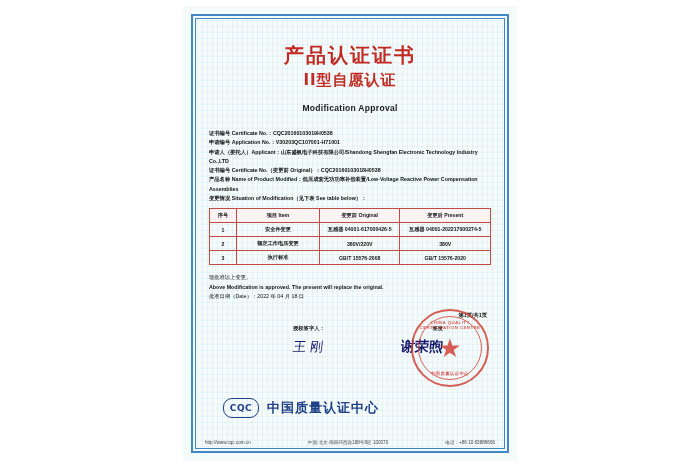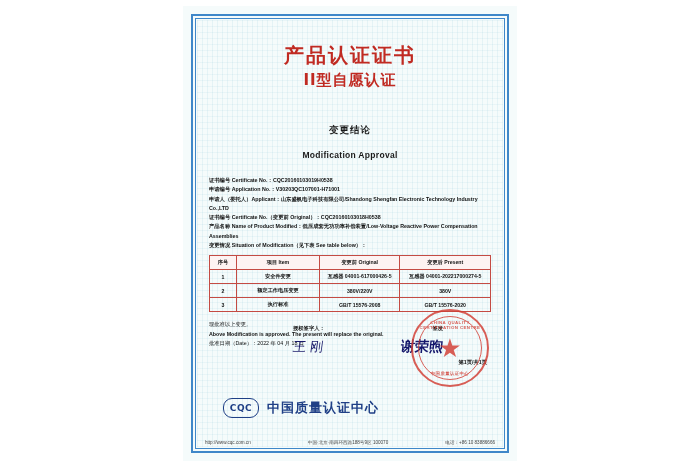--- a/index.html
+++ b/index.html
@@ -151,21 +151,20 @@
   <div class="sheet">
     <div class="guilloche"></div>
 
     <div class="inner">
 
       <div class="title-zone">
         <div class="doc-title">产品认证证书</div>
         <div class="doc-subtitle">II型自愿认证</div>
       </div>
 
-      <div class="sec-title">变更结论</div>
       <div class="sec-title-en">Modification Approval</div>
 
       <div class="fields">
         <div class="row">
           <span class="lbl">证书编号 Certificate No.：</span><span class="val">CQC20160103019H0538</span>
         </div>
         <div class="row">
           <span class="lbl">申请编号 Application No.：</span><span class="val">V30203QC107001-H71001</span>
         </div>
         <div class="row" style="white-space:normal;">

